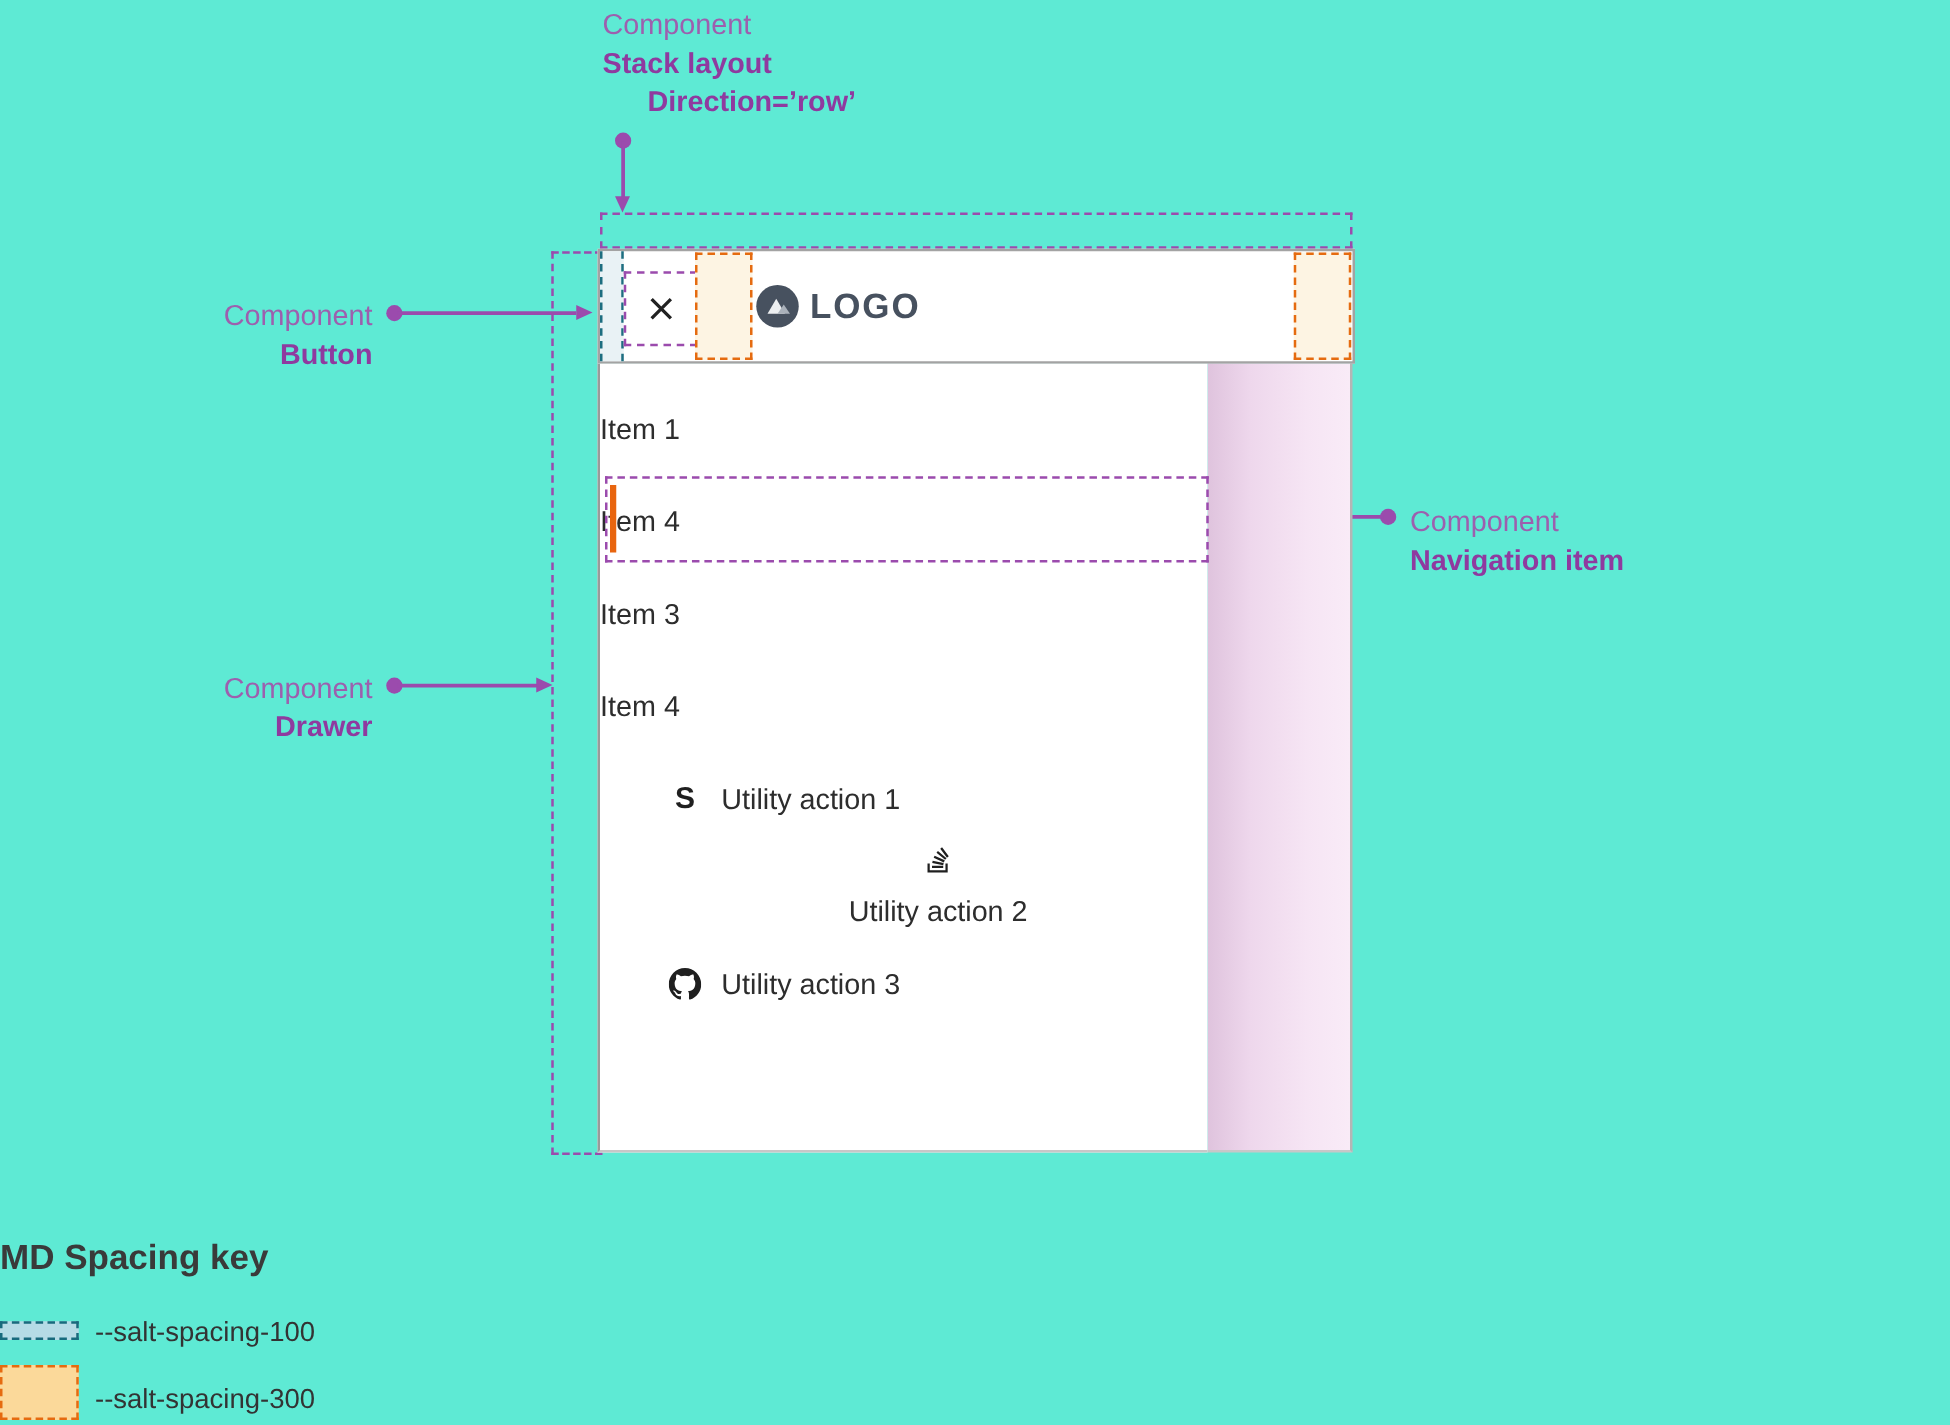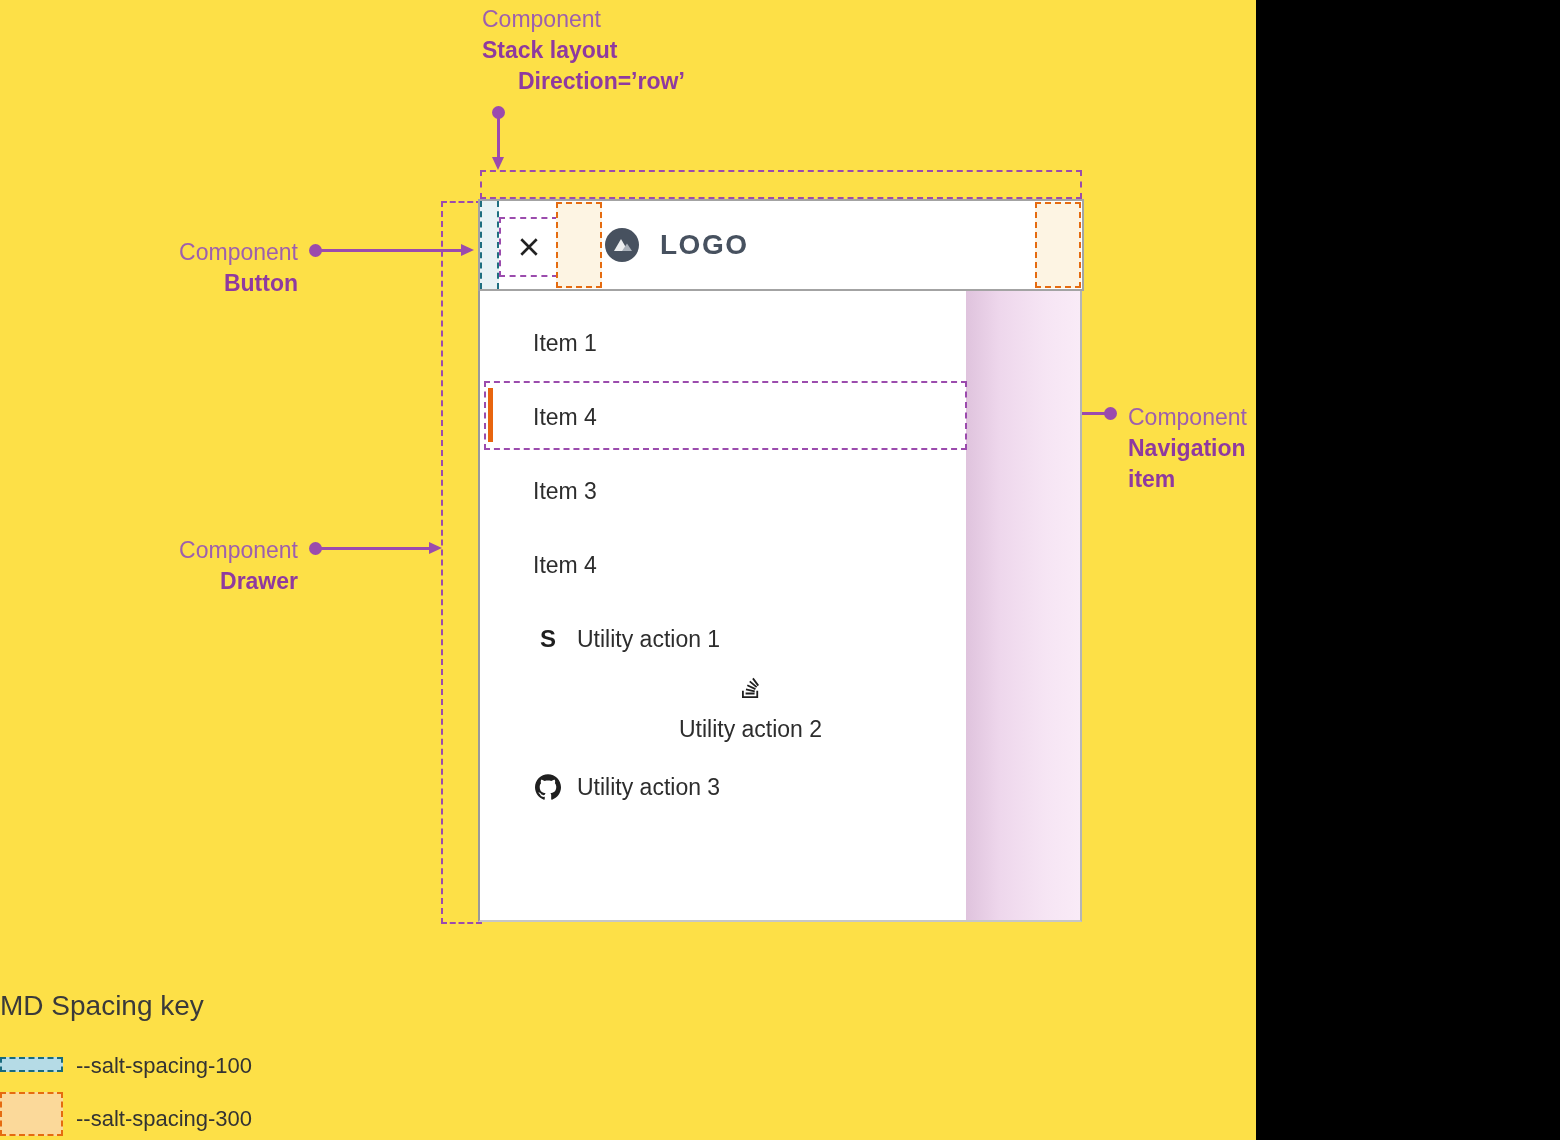--- a/index.html
+++ b/index.html
@@ -1,16 +1,16 @@
 <!DOCTYPE html>
 <html><head>
 <meta charset="utf-8">
 <style>
   html,body{margin:0;padding:0;background:#000;}
-  .canvas{position:relative;width:1256px;height:1140px;background:#fde047;overflow:hidden;
+  .canvas{position:relative;width:1560px;height:1140px;background:#5eead4;overflow:hidden;
           font-family:"Liberation Sans","DejaVu Sans",sans-serif;}
   
   .ann{position:absolute;font-size:23px;line-height:31px;color:#9d5fae;}
   .ann .kind{display:block;font-weight:400;color:#9d5fae;}
   .ann .name{display:block;font-weight:700;color:#8f3a9f;}
   .ann .detail{display:block;font-weight:700;color:#8f3a9f;margin-left:36px;}
   .ann.right-align{text-align:right;}
   
   .dot{position:absolute;width:13px;height:13px;border-radius:50%;background:#9b4bad;}
   .hline{position:absolute;height:2.5px;background:#9b4bad;}
@@ -31,37 +31,37 @@
               background:#fff;border:2px solid #a3a3a3;}
   .spacing-strip{position:absolute;top:0;bottom:0;}
   .strip-100{left:0;width:15px;background:#e9f2f5;
              border-left:2px dashed #1e6e80;border-right:2px dashed #1e6e80;}
   .strip-300{width:42px;background:#fdf4e3;border:2px dashed #e56b10;top:1px;bottom:1px;}
   .strip-300.s1{left:76px;}
   .strip-300.s2{right:1px;}
   .btn-box{position:absolute;left:19px;top:16px;width:55px;height:56px;
            border:2px dashed #9b4bad;display:flex;align-items:center;justify-content:center;
            background:#fff;cursor:pointer;}
-  .logo-wrap{position:absolute;left:124px;top:0;bottom:0;display:flex;align-items:center;gap:20px;}
+  .logo-wrap{position:absolute;left:124px;top:0;bottom:0;display:flex;align-items:center;gap:8px;}
   .logo-text{font-size:28px;font-weight:800;letter-spacing:1.5px;color:#47515f;}
   .drawer-panel{position:absolute;left:478px;top:291px;width:488px;height:631px;background:#fff;
                 border-left:2px solid #9a9a9a;border-bottom:2px solid #c7c7c7;box-sizing:border-box;}
   .content-pink{position:absolute;left:966px;top:291px;width:116px;height:631px;
                 background:linear-gradient(90deg,#dfc3dd 0%,#eed7ec 30%,#f6e5f4 70%,#f9ebf7 100%);
                 border-right:2px solid #b5b5b5;border-bottom:2px solid #c7c7c7;box-sizing:border-box;}
   .nav-row{position:absolute;left:0;right:0;height:74px;display:flex;align-items:center;
-           padding-left:53px;box-sizing:border-box;font-size:23px;color:#2d2d2d;cursor:pointer;}
+           box-sizing:border-box;font-size:23px;color:#2d2d2d;cursor:pointer;}
   .util-row{padding-left:55px;gap:16px;}
   .util-row .icon{display:flex;align-items:center;justify-content:center;width:26px;}
   .s-glyph{font-size:24px;font-weight:700;color:#1f1f1f;}
   .navitem-rect{position:absolute;left:4px;top:90px;width:479px;height:65px;
                 border:2px dashed #9b4bad;pointer-events:none;}
   .active-bar{position:absolute;left:8px;top:97px;width:5px;height:54px;background:#e8650f;}
   
-  .legend-title{position:absolute;left:0;top:990px;font-size:28px;font-weight:400;color:#3a3a3a;}
+  .legend-title{position:absolute;left:0;top:990px;font-size:28px;font-weight:700;color:#3a3a3a;}
   .swatch{position:absolute;left:0;box-sizing:border-box;}
   .swatch-100{top:1057px;width:63px;height:15px;background:#b5dbe6;border:2px dashed #186a7d;}
   .swatch-300{top:1092px;width:63px;height:44px;background:#fbd99a;border:2px dashed #e56b10;}
   .legend-label{position:absolute;left:76px;font-size:22px;color:#333;}
 </style>
 </head>
 <body>
 
 <div class="canvas">
 

